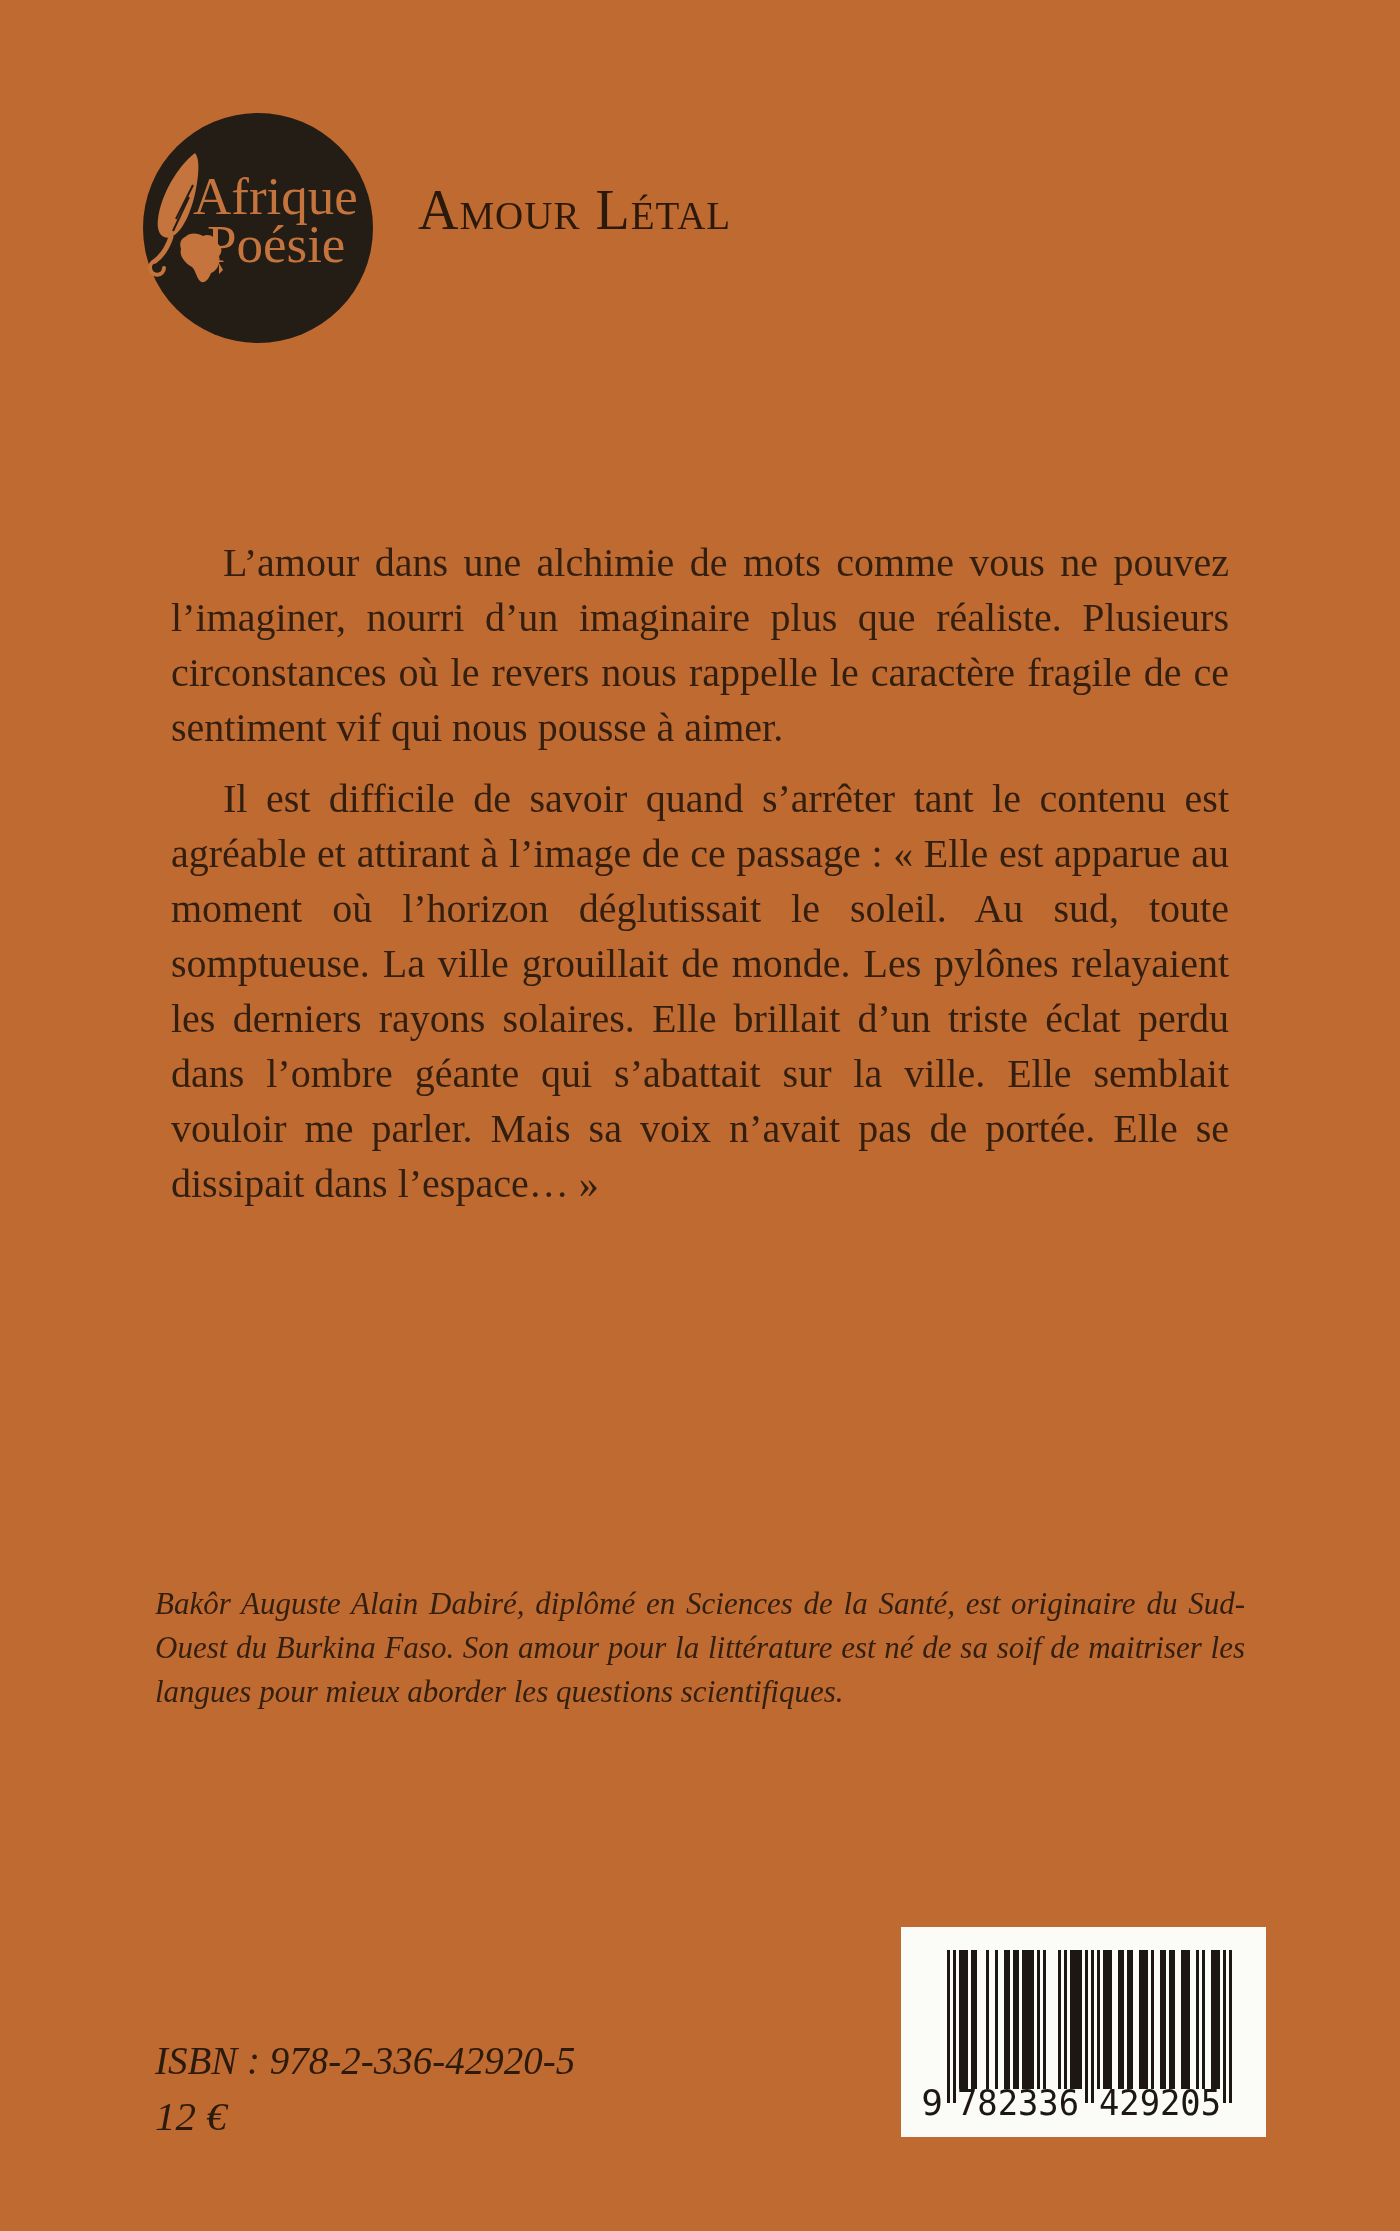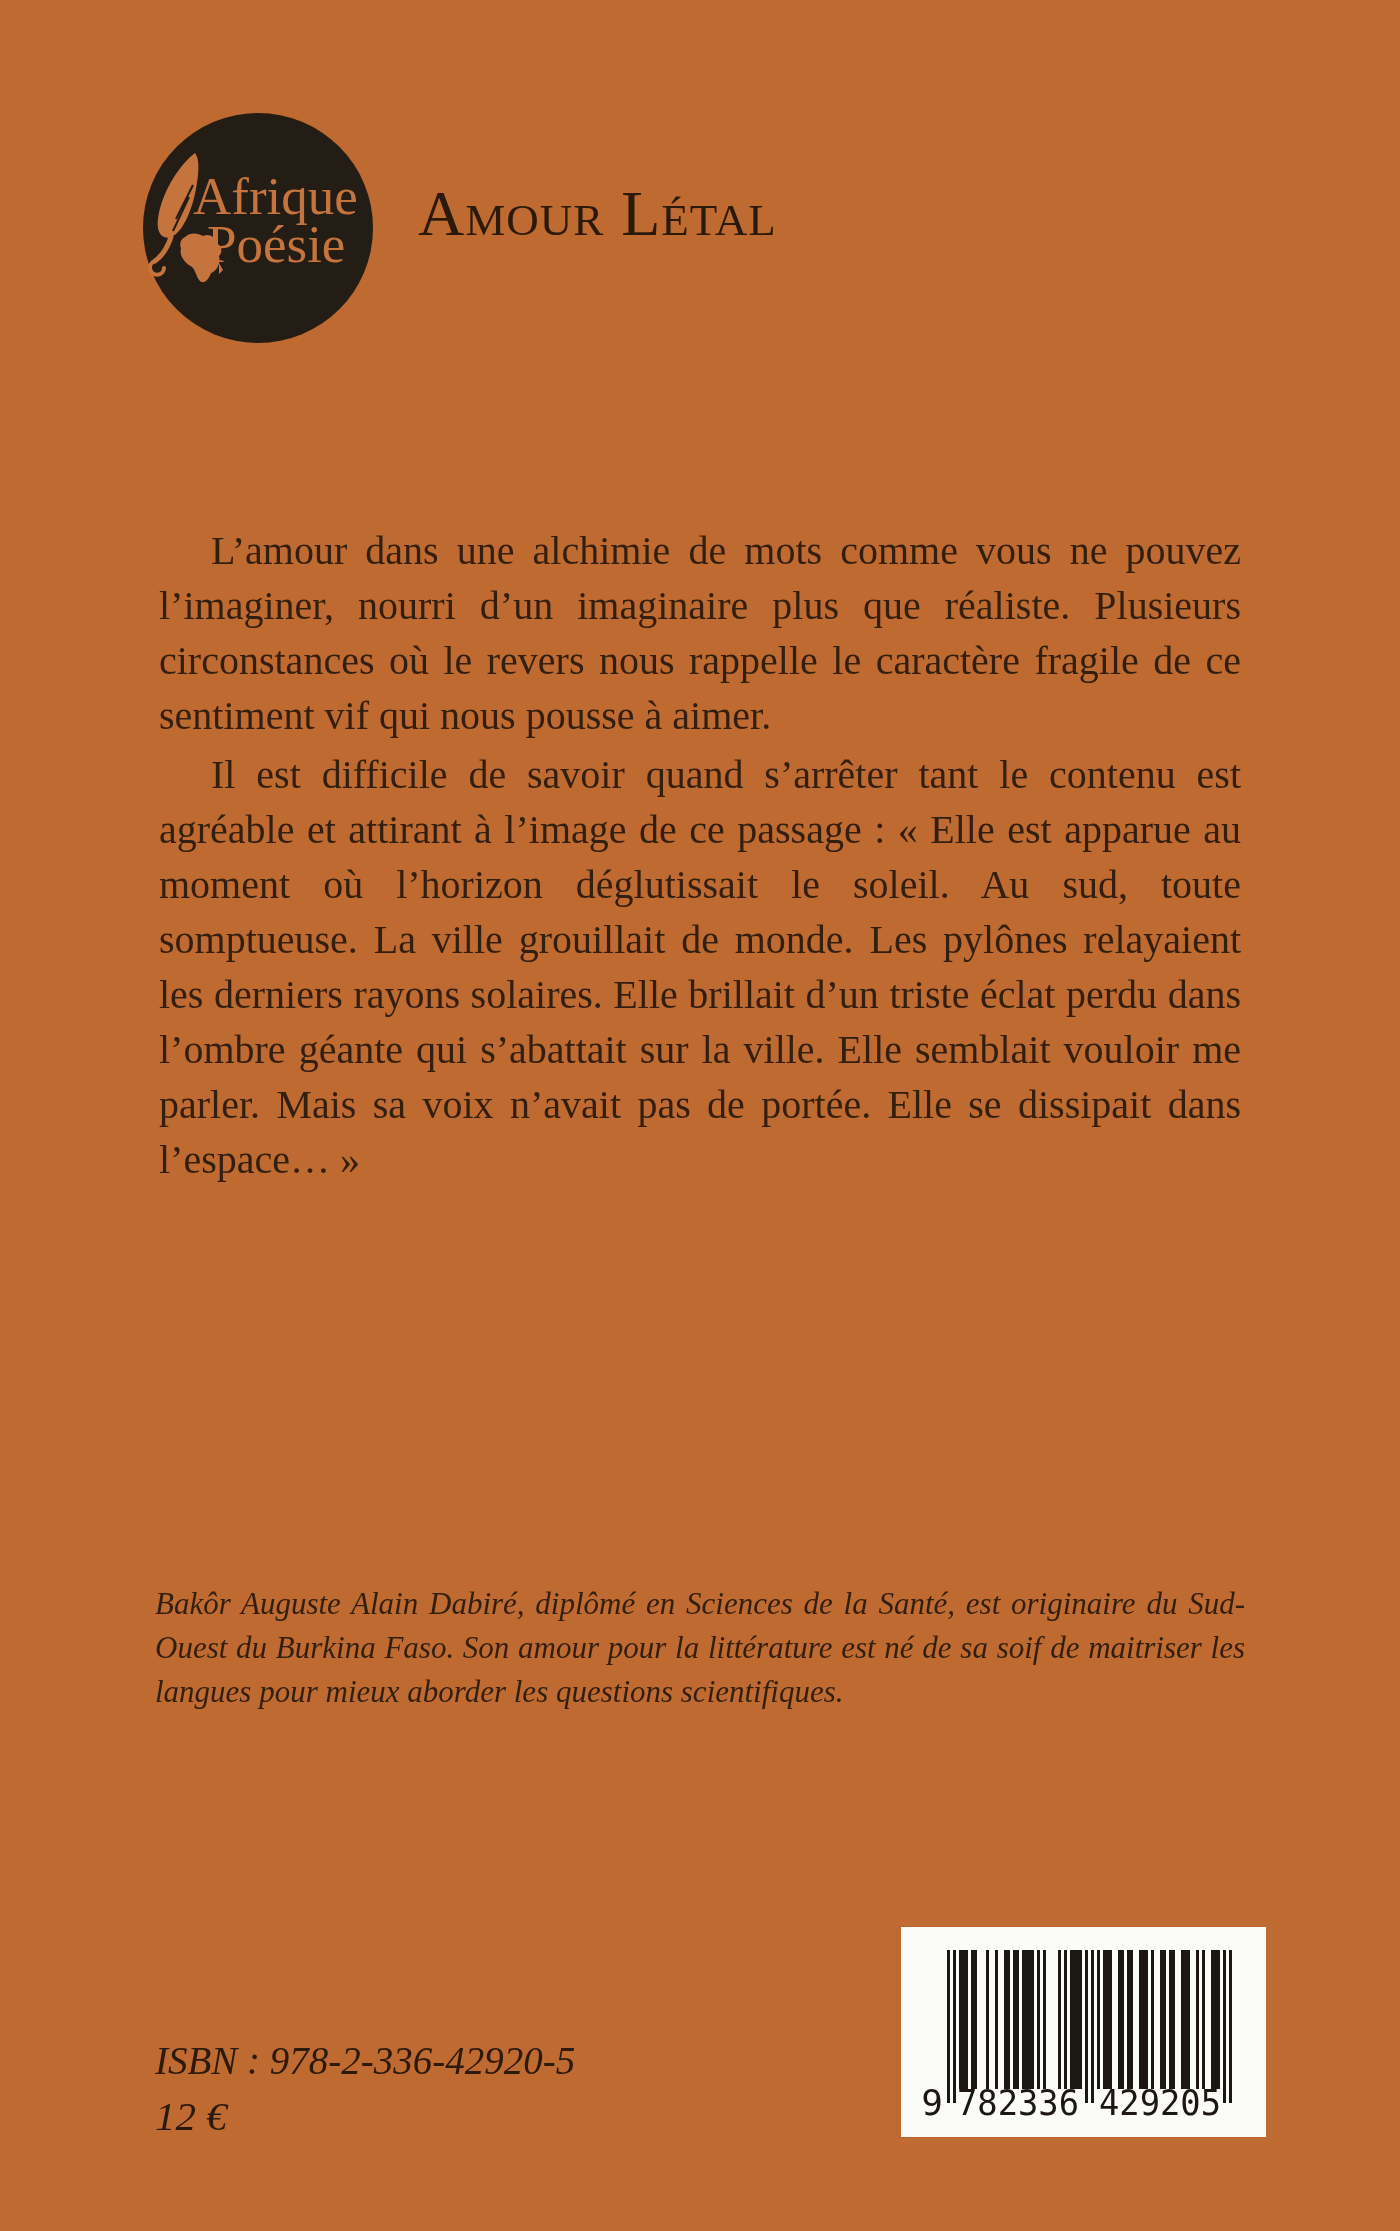--- a/index.html
+++ b/index.html
@@ -18,28 +18,28 @@
   }
   .logo-line{
     position:absolute;color:var(--logo-text);line-height:1;
     font-size:53px;white-space:nowrap;
   }
   .logo-line.l1{left:50px;top:57px;}
   .logo-line.l2{left:64px;top:105px;}
   .logo-art{position:absolute;left:0;top:0;width:230px;height:230px;}
   .book-title{
     position:absolute;left:418px;top:182px;
-    font-size:64px;line-height:1;font-variant:small-caps;letter-spacing:1px;
+    font-size:56px;line-height:1;font-variant:small-caps;letter-spacing:1px;
     color:var(--title);white-space:nowrap;
   }
   .synopsis{
     position:absolute;left:155px;top:519px;width:1090px;
     font-size:40px;line-height:55px;text-align:justify;color:var(--body);
   }
-  .synopsis p{margin:4px;text-indent:52px;}
+  .synopsis p{margin:16px;text-indent:52px;}
   .bio{
     position:absolute;left:155px;top:1582px;width:1090px;
     font-size:31px;line-height:44px;font-style:italic;text-align:justify;
     color:var(--body);
   }
   .bio .author-name{font-weight:normal;}
   .isbn{
     position:absolute;left:155px;top:2040px;font-size:39px;line-height:1.1;
     color:var(--footer);white-space:nowrap;font-style:italic;
   }

